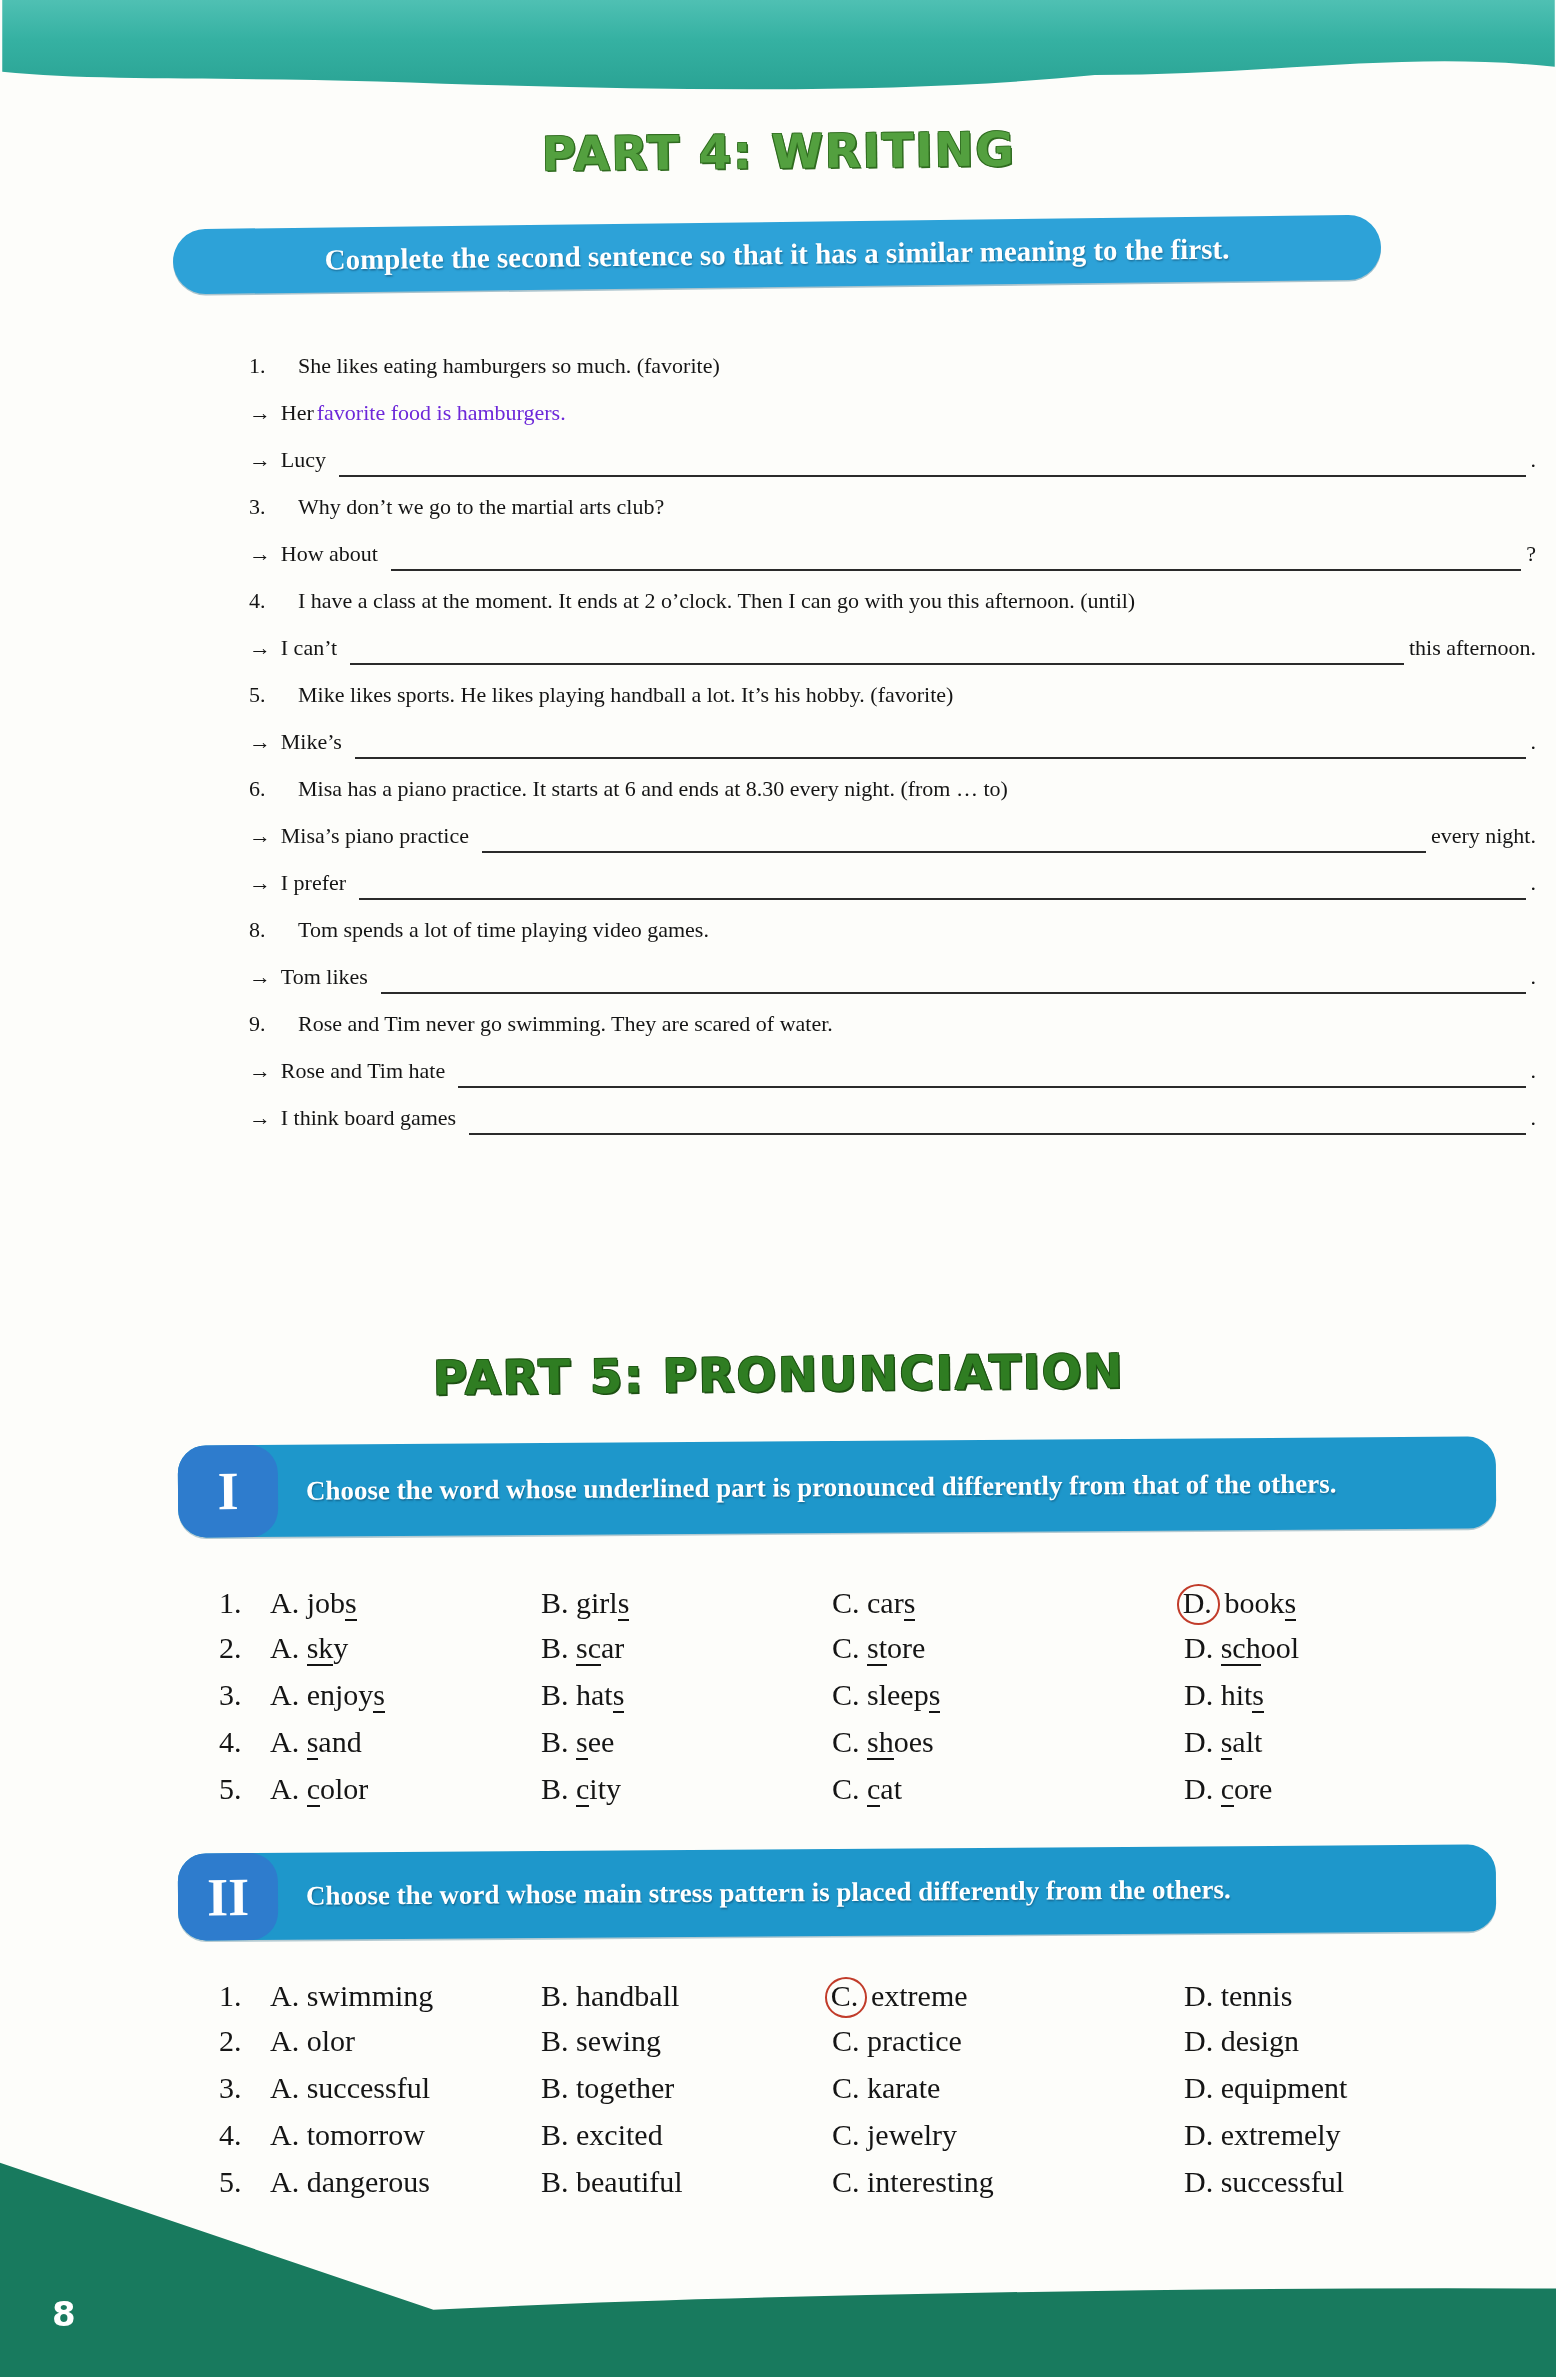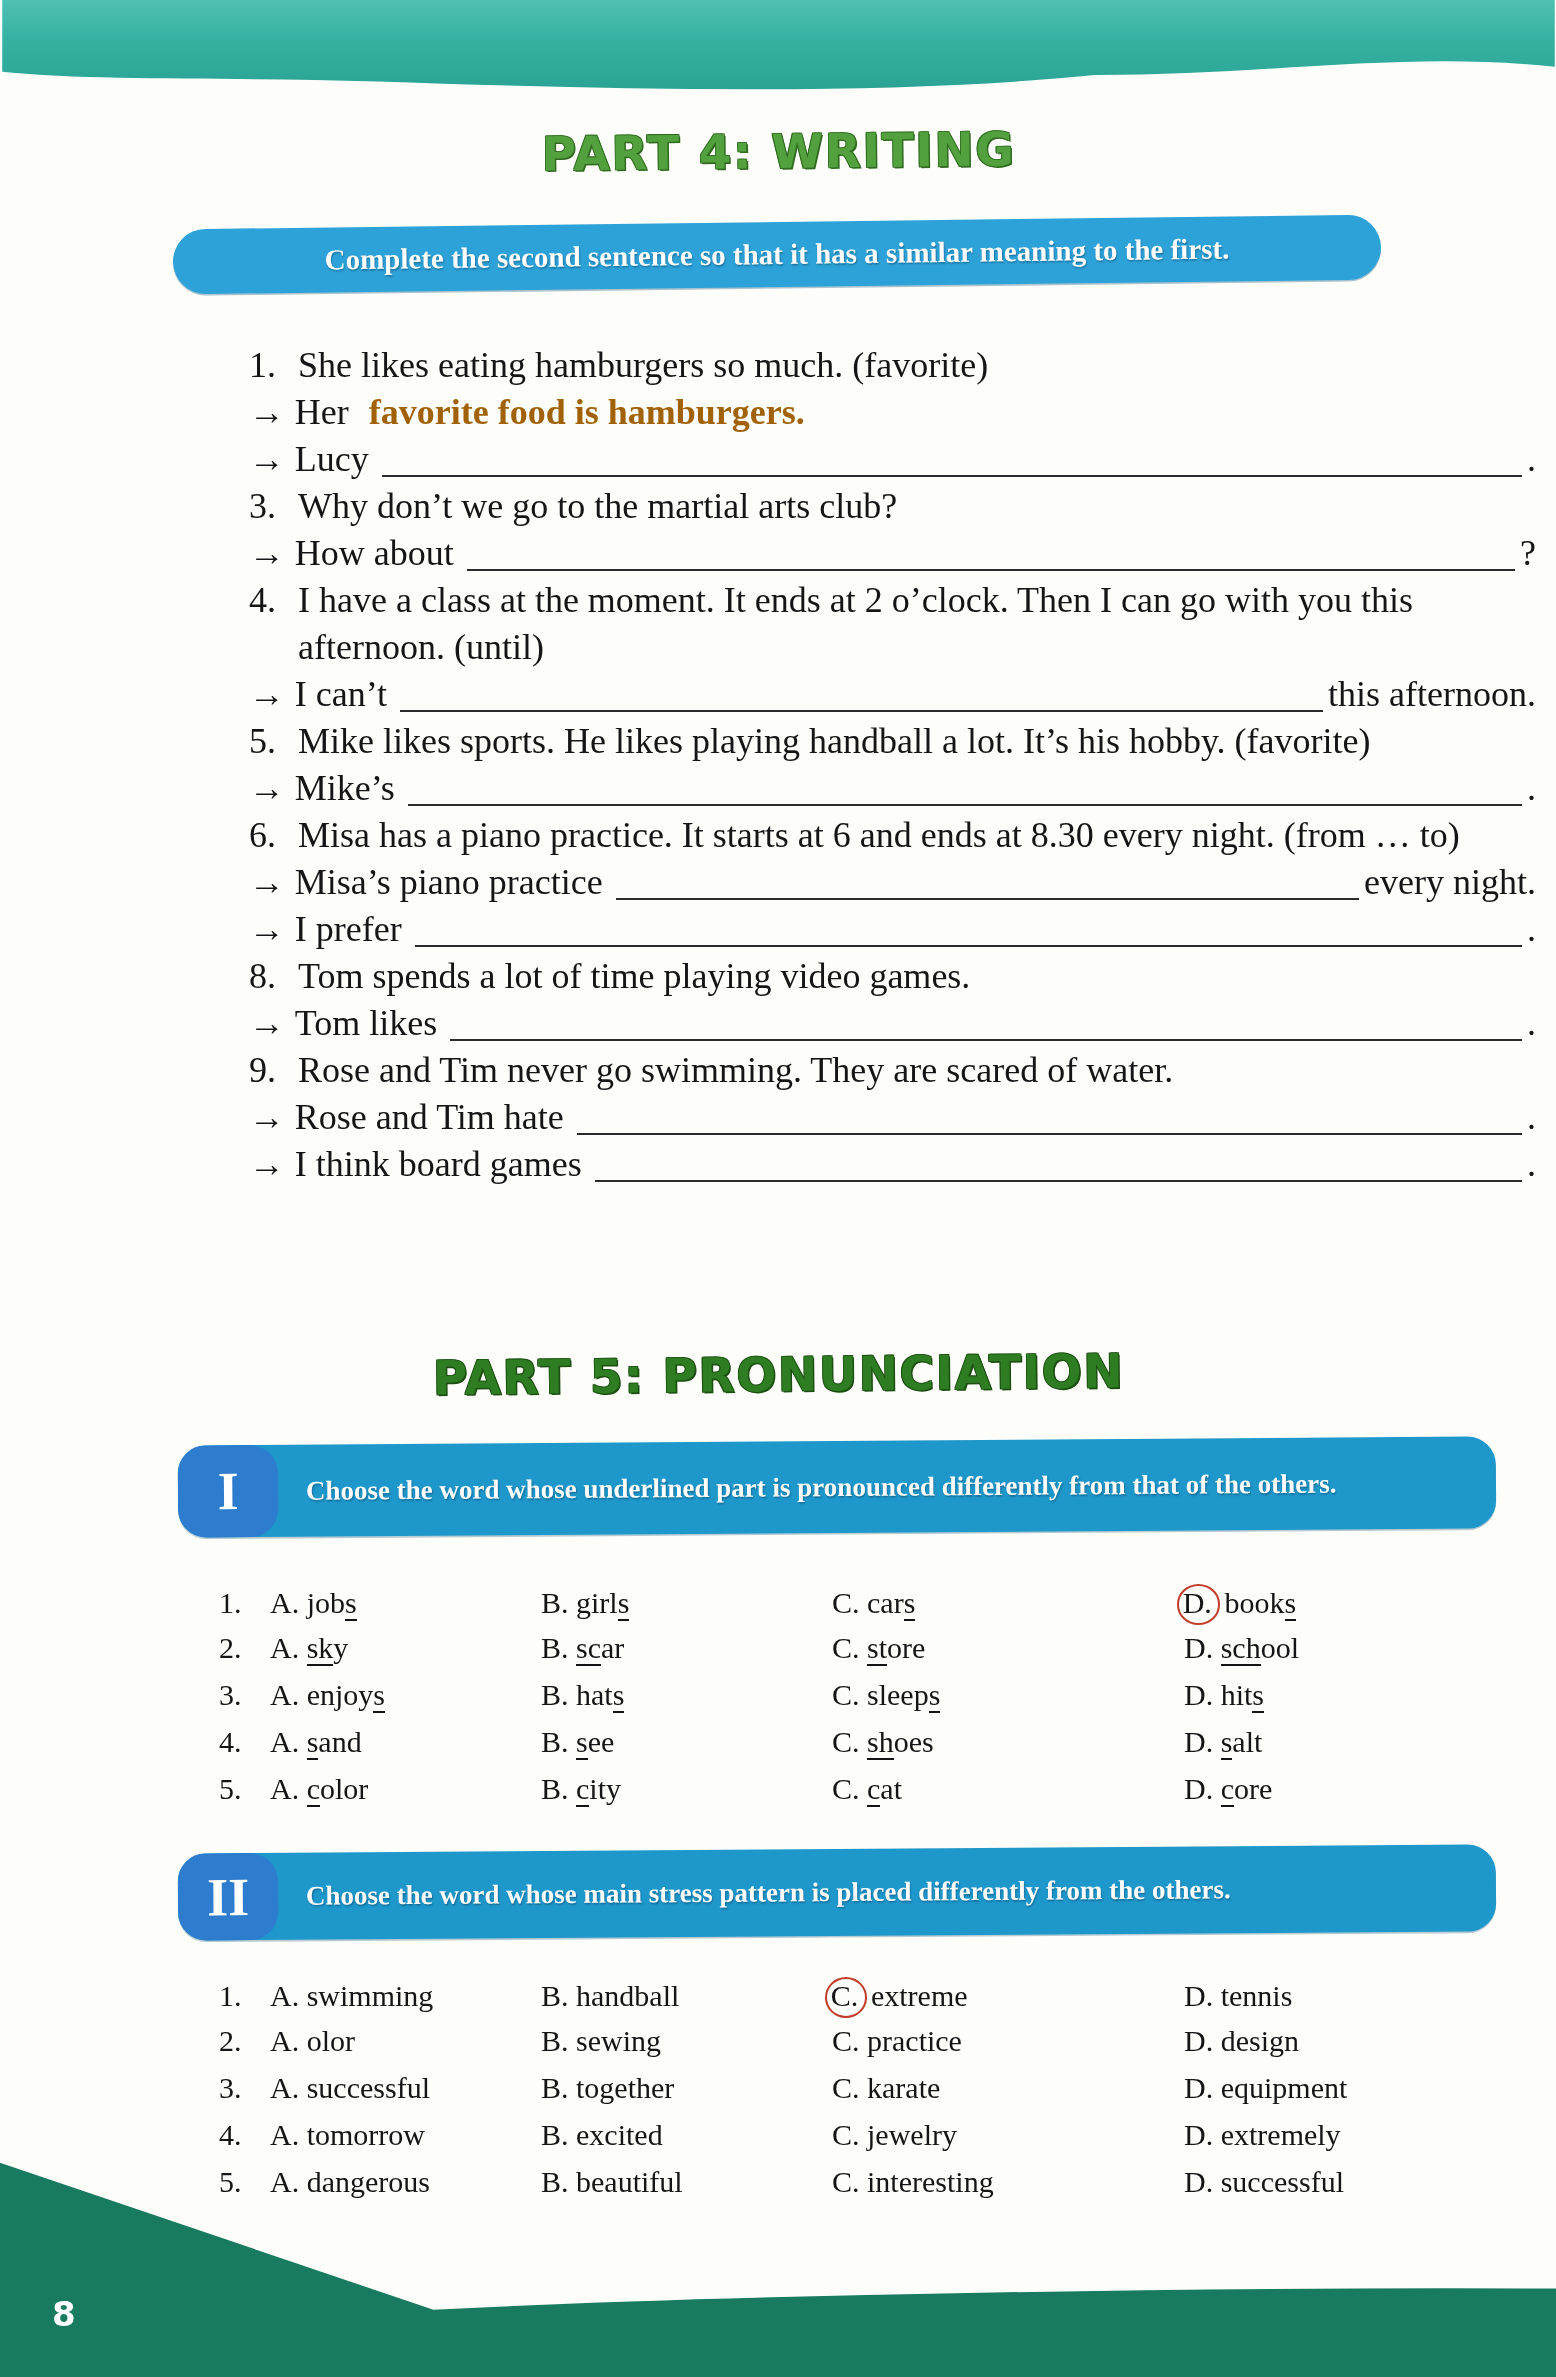--- a/index.html
+++ b/index.html
@@ -30,28 +30,28 @@
               border-radius:28px;display:flex;align-items:stretch;
               transform:rotate(-0.4deg);box-shadow:0 1.6px 0 rgba(20,90,120,.3);}
   .sec-label{flex:0 0 100px;background:#2e7ccd;border-radius:28px;
              display:flex;align-items:center;justify-content:center;
              color:#fff;font-weight:bold;font-size:54px;font-family:"Liberation Serif",serif;}
   .sec-text{flex:1;display:flex;flex-direction:column;justify-content:center;
             padding:8.2px 28px;color:#fff;font-weight:bold;font-size:27px;line-height:1.35;
             text-shadow:0.8px 1.6px 1.6px rgba(10,60,90,.45);}
   
   .writing{position:absolute;top:342px;left:0;width:100%;
-           padding:0 21px 0 249px;box-sizing:border-box;font-size:36px;line-height:47px;}
+           padding:0 21px 0 249px;box-sizing:border-box;font-size:22px;line-height:47px;}
   .q-line{padding-left:49px;text-indent:-49px;}
   .q-num{display:inline-block;width:49px;text-indent:0;}
   .a-line{display:flex;align-items:baseline;white-space:nowrap;}
   .arrow{margin-right:9.8px;}
   .blank{flex:1 1 auto;border-bottom:2.5px solid #2a2a2a;height:0.9em;
          align-self:flex-end;margin:0 4.9px 6.5px 13px;min-width:49px;}
-  .red-ans{color:#a16207;font-weight:bold;margin-left:20px;}
+  .red-ans{color:#6d28d9;font-weight:normal;margin-left:3px;}
   
   .pron{position:absolute;left:0;width:100%;padding-left:219px;box-sizing:border-box;
         font-size:30px;}
   .pron-row{display:grid;grid-template-columns:51px 271px 291px 352px 1fr;
             height:47px;align-items:baseline;}
   .u{border-bottom:2px solid #141414;}
   .circle{display:inline-block;border:2.5px solid #c13c2a;border-radius:50%;
           padding:0 6.5px 2.5px 4.1px;margin:0 -3.3px 0 -7.4px;}
 </style>
 </head>

